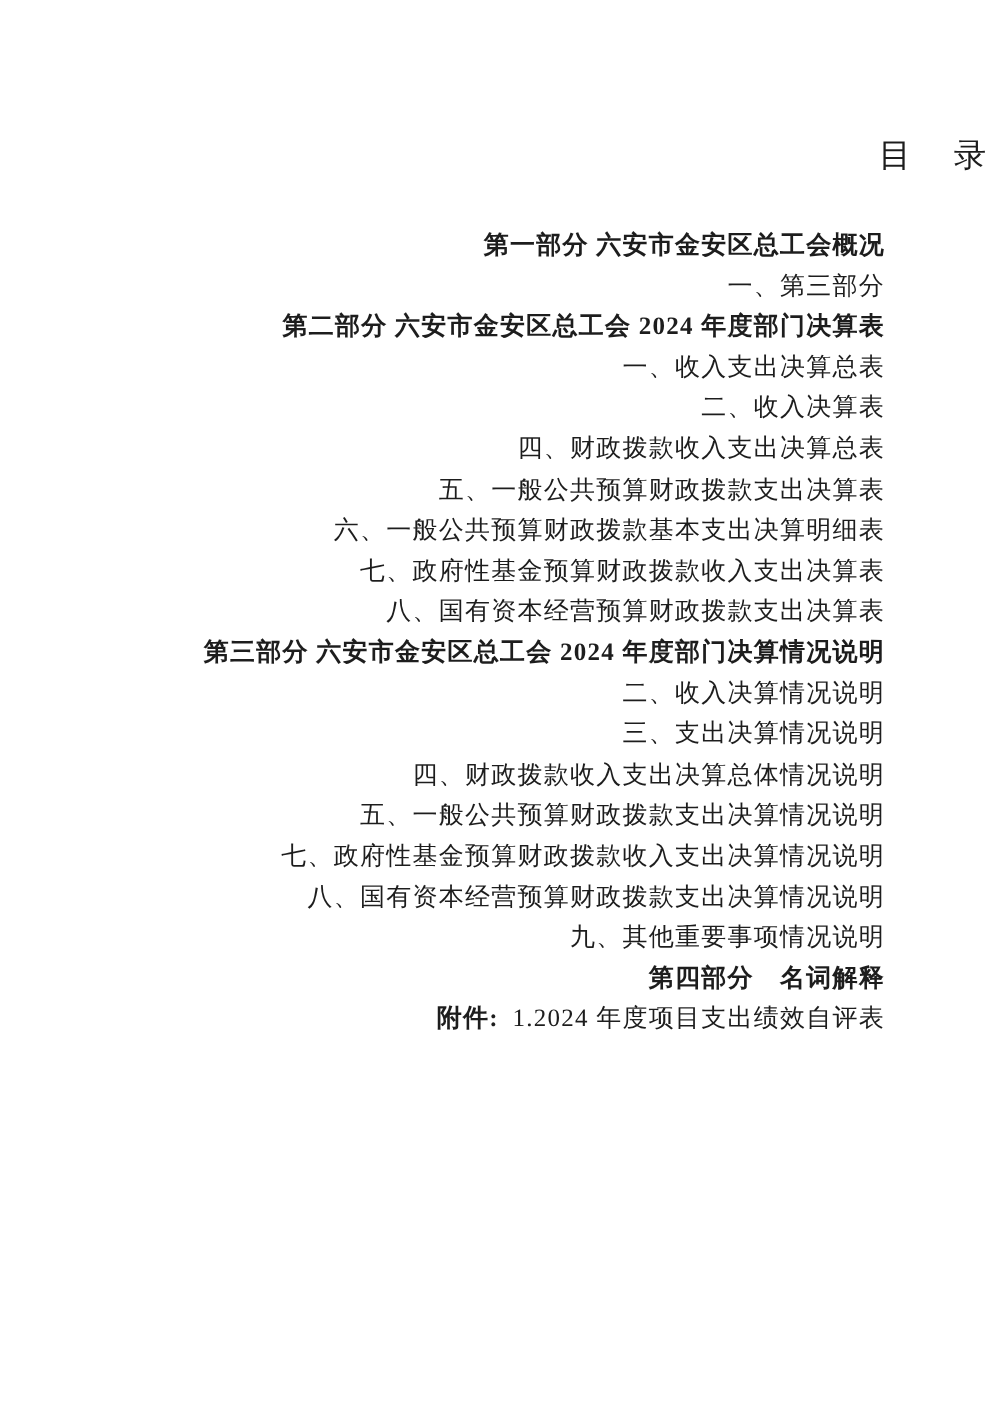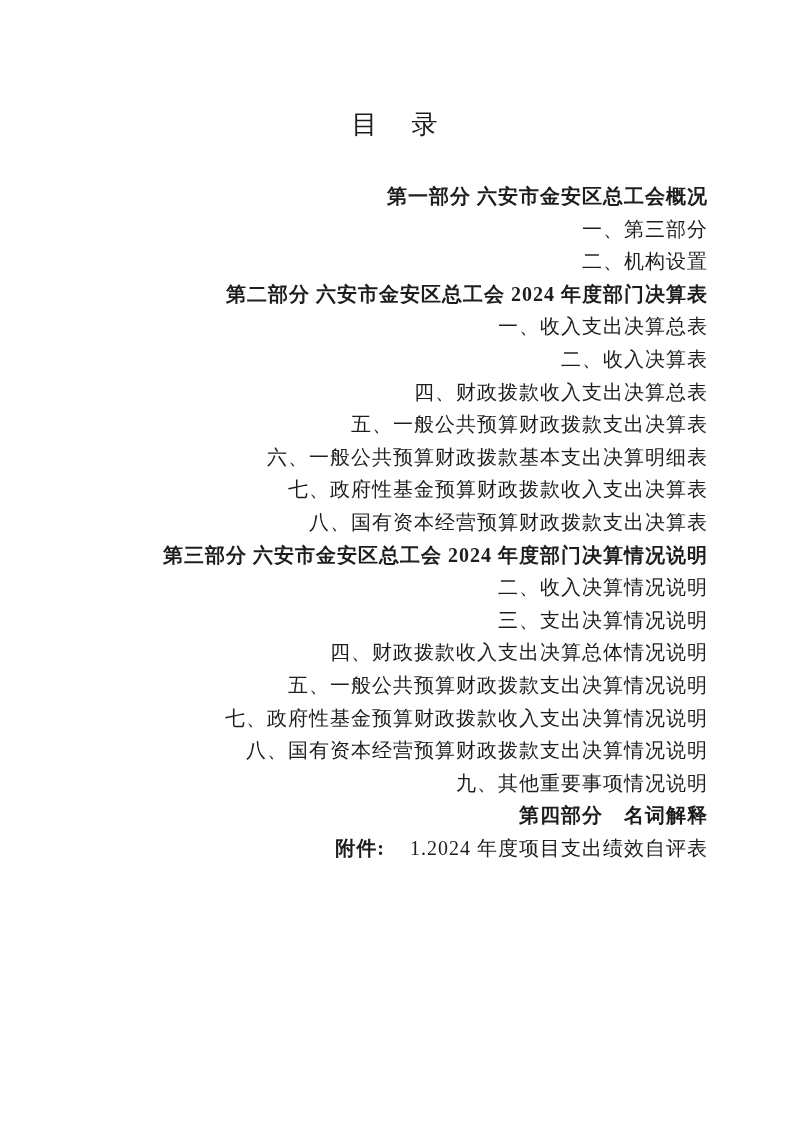--- a/index.html
+++ b/index.html
@@ -11,21 +11,21 @@
     position: relative;
     width: 793px;
     height: 1122px;
     background: #ffffff;
     overflow: hidden;
     font-family: "Liberation Serif", "DejaVu Serif", serif;
     color: #1d1d1d;
   }
   .doc-title {
     margin: 104px 0 0 0;
-    text-align: center;
+    text-align: right;
     font-size: 26px;
     line-height: 42px;
     letter-spacing: 4px;
     font-weight: 400;
     color: #1d1d1d;
   }
   .toc {
     margin: 34px 0 0 113px;
     width: 595px;
     font-size: 20px;
@@ -36,34 +36,33 @@
   .entry {
     text-indent: 42px;
     white-space: normal;
     word-break: break-all;
   }
   .entry.part {
     font-weight: bold;
   }
   .entry.attachment .prefix {
     font-weight: bold;
-    margin-right: 25px;
+    margin-right: 11px;
   }
 </style>
 </head>
 <body>
 
 <div class="page">
 
   <div class="doc-title">目　录</div>
 
   <div class="toc">
     <div class="entry part">第一部分 六安市金安区总工会概况</div>
     <div class="entry item">一、第三部分</div>
-    <div class="entry item">二、机构设置</div>
     <div class="entry part">第二部分 六安市金安区总工会 2024 年度部门决算表</div>
     <div class="entry item">一、收入支出决算总表</div>
     <div class="entry item">二、收入决算表</div>
     <div class="entry item">四、财政拨款收入支出决算总表</div>
     <div class="entry item">五、一般公共预算财政拨款支出决算表</div>
     <div class="entry item">六、一般公共预算财政拨款基本支出决算明细表</div>
     <div class="entry item">七、政府性基金预算财政拨款收入支出决算表</div>
     <div class="entry item">八、国有资本经营预算财政拨款支出决算表</div>
     <div class="entry part">第三部分 六安市金安区总工会 2024 年度部门决算情况说明</div>
     <div class="entry item">二、收入决算情况说明</div>

